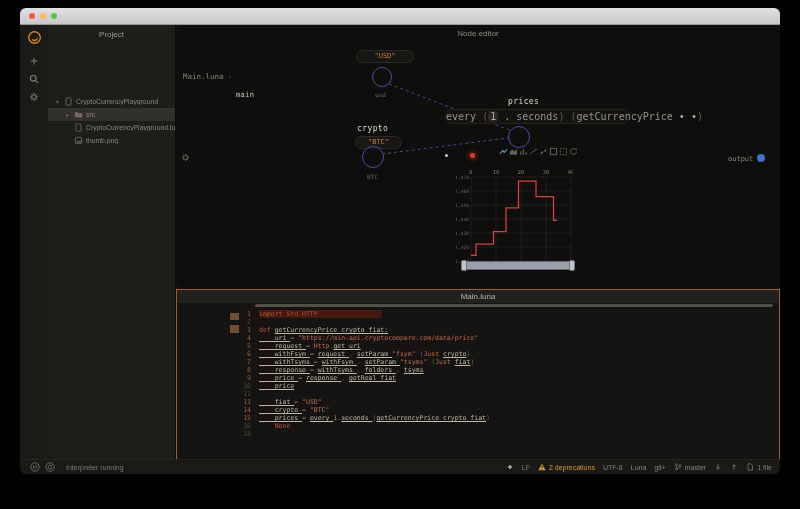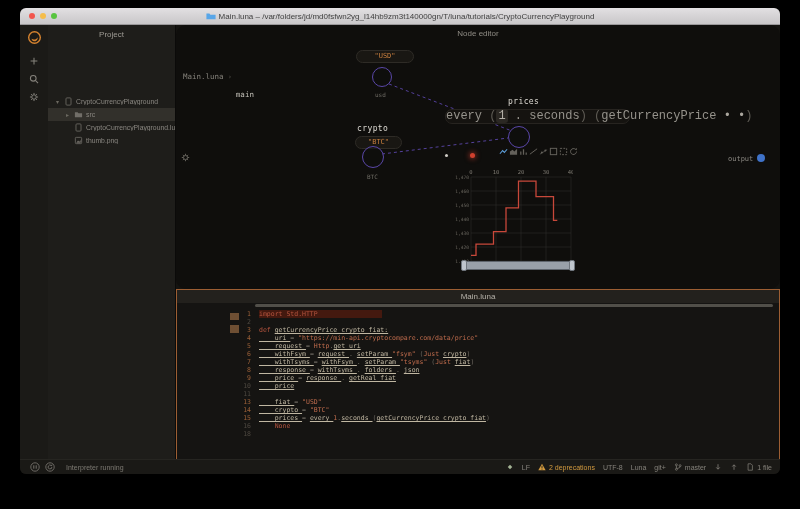--- a/index.html
+++ b/index.html
@@ -49,21 +49,21 @@
   #title-crypto{left:181px;top:99px;}
   #title-prices{left:332px;top:72px;}
   .port-circle{position:absolute;border:1.5px solid #5a47a8;border-radius:50%;background:rgba(15,14,12,.55);}
   #circle-usd{left:196px;top:42px;width:18px;height:18px;}
   #circle-crypto{left:186px;top:121px;width:20px;height:20px;}
   #circle-prices{left:332px;top:101px;width:20px;height:20px;}
   .port-label{position:absolute;font-size:6px;color:#6e6b64;}
   #plabel-usd{left:199px;top:66px;}
   #plabel-btc{left:191px;top:148px;}
   #expr-prices{position:absolute;left:269px;top:84px;width:183px;height:13px;line-height:13px;
-    background:#151310;border:1px solid #272420;border-radius:7px;font-size:12px;text-align:center;white-space:pre;font-family:Liberation Mono, monospace;}
+    background:#151310;border:1px solid #272420;border-radius:7px;font-size:10px;text-align:center;white-space:pre;}
   .ex-dim{color:#96938c;}.ex-par{color:#5f5c55;}
   .ex-chip{background:#2b2823;color:#b3afa6;border-radius:3px;padding:0 2px;}
   .ex-port{color:#aaa69e;}
   .viz-toolbar{position:absolute;left:323px;top:122px;display:flex;gap:1px;}
   .viz-icon{width:9px;height:9px;color:#63605a;}
   .viz-icon.active{color:#5b9bd5;}
   .viz-icon svg{width:100%;height:100%;display:block;}
   #run-dot{position:absolute;left:294px;top:128px;width:5px;height:5px;border-radius:50%;
     background:#d0402e;box-shadow:0 0 5px 1px rgba(208,64,46,.6);}
   #mini-dot{position:absolute;left:269px;top:129px;width:3px;height:3px;border-radius:50%;background:#cfccc5;}
@@ -115,26 +115,20 @@
 
 <div class="stage">
   <div class="window">
 
     <div class="titlebar">
       <div class="traffic">
         <div class="tl c"></div>
         <div class="tl m"></div>
         <div class="tl z"></div>
       </div>
-      <div class="title">
-        <svg class="folder-ic" viewBox="0 0 12 9">
-            <path d="M.5 1.5h3.6l1.1 1.4h6.3v5.6H.5z" fill="#58a6e8"></path>
-          </svg>
-        <span>Main.luna – /var/folders/jd/md0fsfwn2yg_l14hb9zm3t140000gn/T/luna/tutorials/CryptoCurrencyPlayground</span>
-      </div>
     </div>
 
     <div class="content">
 
       <div class="activity-bar">
           <div class="ab-logo">
             <svg viewBox="0 0 16 16">
               <circle cx="8" cy="8" r="6.2" fill="none" stroke="#d4822f" stroke-width="1.5"></circle>
               <path d="M4.8 9.3c2.3 1.5 5.3.9 6.6-1.7.4 2.8-1.7 4.7-4.1 4.5-1.2-.1-2.1-1.4-2.5-2.8z" fill="#d4822f"></path>
             </svg>
@@ -333,21 +327,21 @@
             <div class="gutter-mark" id="gm1"></div>
             <div class="gutter-mark" id="gm2"></div>
             <div class="code-lines">
                 <div class="code-line hl"><span class="line-num">1</span><span class="code-text"><span class="tok-kw">import Std.HTTP</span></span></div>
                 <div class="code-line"><span class="line-num dim">2</span><span class="code-text"></span></div>
                 <div class="code-line"><span class="line-num">3</span><span class="code-text"><span class="tok-kw">def </span><span class="tok-id">getCurrencyPrice crypto fiat:</span></span></div>
                 <div class="code-line"><span class="line-num">4</span><span class="code-text"><span class="tok-id">    uri </span><span class="tok-op">= </span><span class="tok-str">"https://min-api.cryptocompare.com/data/price"</span></span></div>
                 <div class="code-line"><span class="line-num">5</span><span class="code-text"><span class="tok-id">    request </span><span class="tok-op">= </span><span class="tok-ctor">Http</span><span class="tok-op">.</span><span class="tok-id">get uri</span></span></div>
                 <div class="code-line"><span class="line-num">6</span><span class="code-text"><span class="tok-id">    withFsym </span><span class="tok-op">= </span><span class="tok-id">request </span><span class="tok-op">. </span><span class="tok-id">setParam </span><span class="tok-str">"fsym" </span><span class="tok-op">(</span><span class="tok-ctor">Just </span><span class="tok-id">crypto</span><span class="tok-op">)</span></span></div>
                 <div class="code-line"><span class="line-num">7</span><span class="code-text"><span class="tok-id">    withTsyms </span><span class="tok-op">= </span><span class="tok-id">withFsym </span><span class="tok-op">. </span><span class="tok-id">setParam </span><span class="tok-str">"tsyms" </span><span class="tok-op">(</span><span class="tok-ctor">Just </span><span class="tok-id">fiat</span><span class="tok-op">)</span></span></div>
-                <div class="code-line"><span class="line-num">8</span><span class="code-text"><span class="tok-id">    response </span><span class="tok-op">= </span><span class="tok-id">withTsyms </span><span class="tok-op">. </span><span class="tok-id">folders </span><span class="tok-op">. </span><span class="tok-id">json</span></span></div>
+                <div class="code-line"><span class="line-num">8</span><span class="code-text"><span class="tok-id">    response </span><span class="tok-op">= </span><span class="tok-id">withTsyms </span><span class="tok-op">. </span><span class="tok-id">folders </span><span class="tok-op">. </span><span class="tok-id">tsyms</span></span></div>
                 <div class="code-line"><span class="line-num">9</span><span class="code-text"><span class="tok-id">    price </span><span class="tok-op">= </span><span class="tok-id">response </span><span class="tok-op">. </span><span class="tok-id">getReal fiat</span></span></div>
                 <div class="code-line"><span class="line-num dim">10</span><span class="code-text"><span class="tok-id">    price</span></span></div>
                 <div class="code-line"><span class="line-num dim">11</span><span class="code-text"></span></div>
                 <div class="code-line"><span class="line-num">13</span><span class="code-text"><span class="tok-id">    fiat </span><span class="tok-op">= </span><span class="tok-str">"USD"</span></span></div>
                 <div class="code-line"><span class="line-num">14</span><span class="code-text"><span class="tok-id">    crypto </span><span class="tok-op">= </span><span class="tok-str">"BTC"</span></span></div>
                 <div class="code-line"><span class="line-num">15</span><span class="code-text"><span class="tok-id">    prices </span><span class="tok-op">= </span><span class="tok-id">every </span><span class="tok-num">1</span><span class="tok-op">.</span><span class="tok-id">seconds </span><span class="tok-op">(</span><span class="tok-id">getCurrencyPrice crypto fiat</span><span class="tok-op">)</span></span></div>
                 <div class="code-line"><span class="line-num dim">16</span><span class="code-text"><span class="tok-kw">    None</span></span></div>
                 <div class="code-line"><span class="line-num dim">18</span><span class="code-text"></span></div>
               </div>
           </div>

